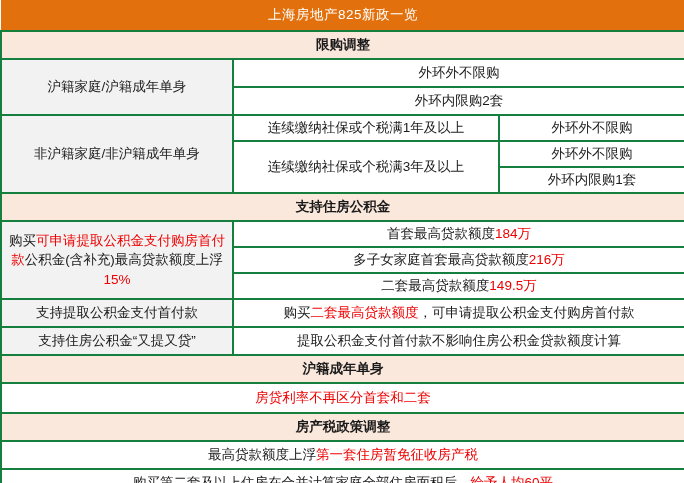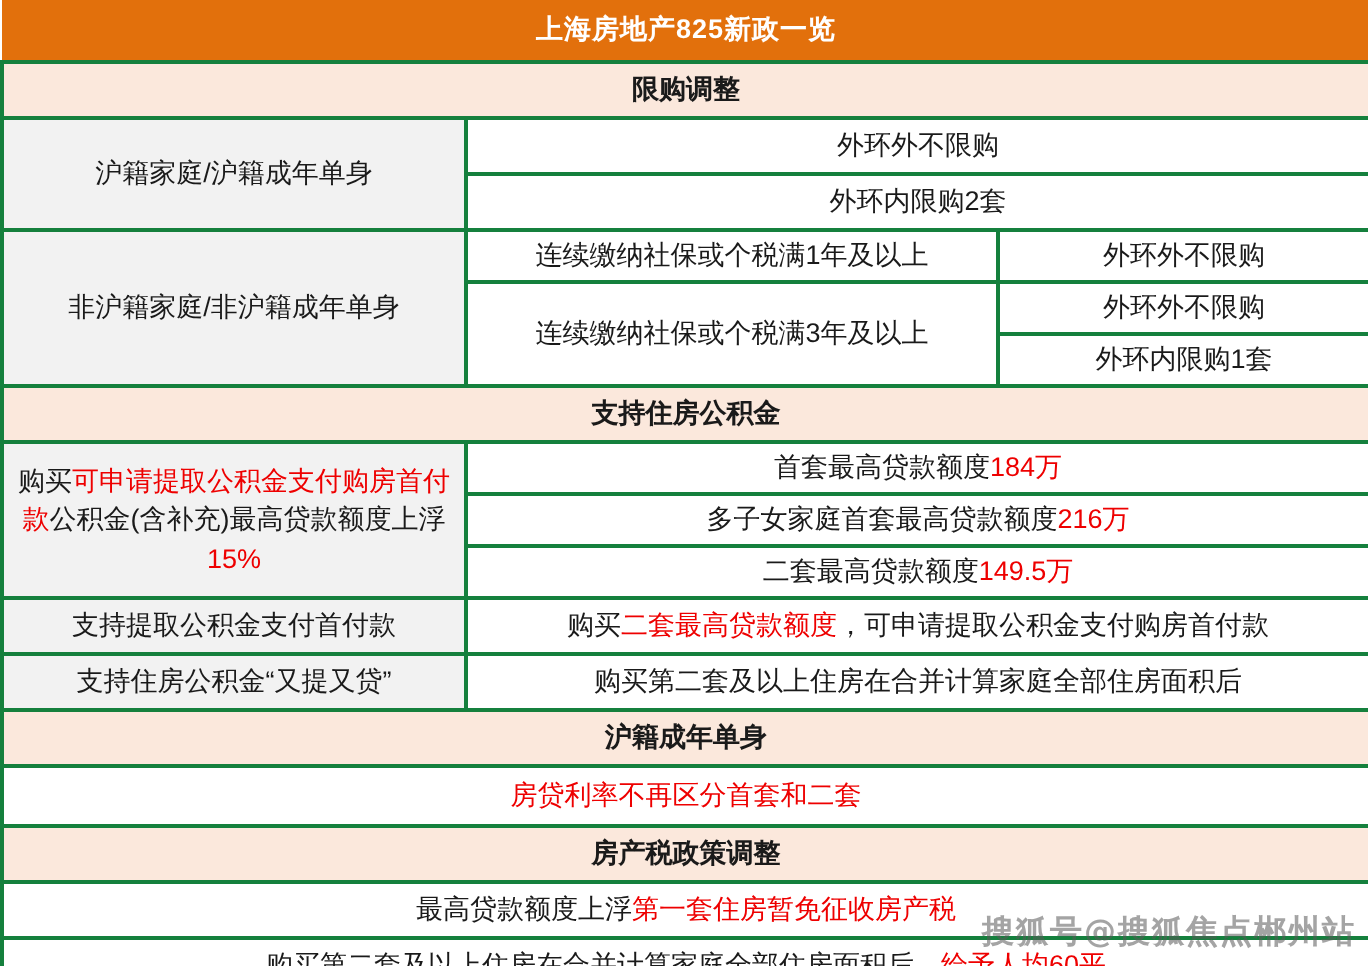--- a/index.html
+++ b/index.html
@@ -28,21 +28,21 @@
     font-size:13.5px;
     color:#1a1a1a;
     line-height:1.25;
     background:#ffffff;
     white-space:nowrap;
   }
   
   .title-cell{
     background:#E2700C !important;
     color:#ffffff !important;
-    font-weight:bold;
+    font-weight:normal;
     font-size:16px;
     height:29px;
     border:1px solid #E2700C !important;
     border-bottom:1px solid #000 !important;
     letter-spacing:.5px;
     margin-top:44px;
   }
   
   .section-cell{
     background:#FBE8DC !important;
@@ -133,21 +133,21 @@
         <td class="val h24" colspan="2"><span>二套最高贷款额度</span><span class="red">149.5万</span></td>
       </tr>
 
       <tr>
         <td class="label-cell h26">支持提取公积金支付首付款</td>
         <td class="val h26" colspan="2"><span>购买</span><span class="red">二套最高贷款额度</span><span>，可申请提取公积金支付购房首付款</span></td>
       </tr>
 
       <tr>
         <td class="label-cell h26">支持住房公积金“又提又贷”</td>
-        <td class="val h26" colspan="2"><span>购买第二套及以上住房在合并计算家庭全部住房面积后</span></td>
+        <td class="val h26" colspan="2"><span>提取公积金支付首付款不影响住房公积金贷款额度计算</span></td>
       </tr>
 
       <tr>
         <td class="section-cell" colspan="3">沪籍成年单身</td>
       </tr>
       <tr>
         <td class="val h28" colspan="3"><span class="red">房贷利率不再区分首套和二套</span></td>
       </tr>
 
       <tr>
@@ -156,15 +156,14 @@
       <tr>
         <td class="val h26" colspan="3"><span>最高贷款额度上浮</span><span class="red">第一套住房暂免征收房产税</span></td>
       </tr>
       <tr>
         <td class="val h26" colspan="3"><span>购买第二套及以上住房在合并计算家庭全部住房面积后，</span><span class="red">给予人均60平</span></td>
       </tr>
 
     </tbody>
   </table>
 
-  <div class="watermark">搜狐号@搜狐焦点郴州站</div>
 
 </div>
 
 </body></html>

